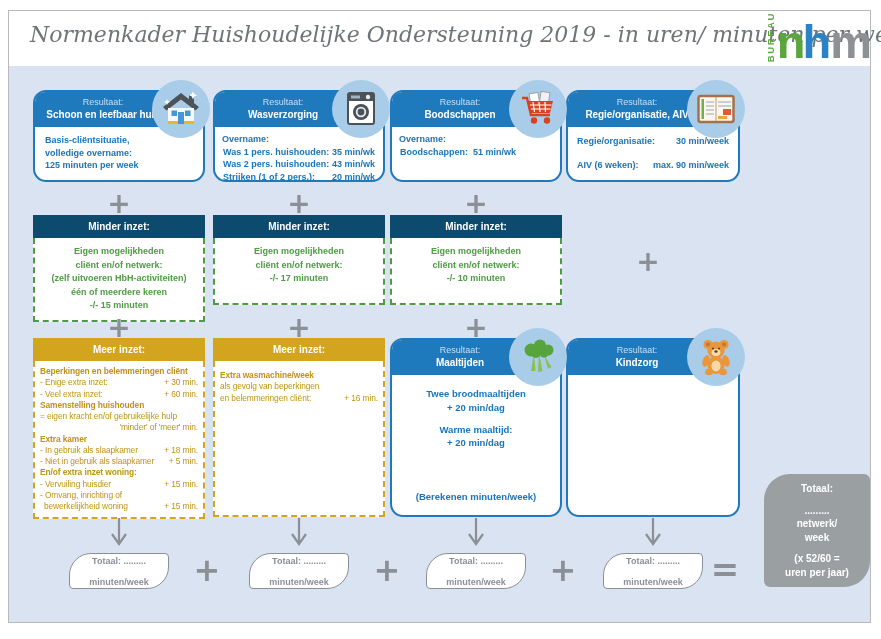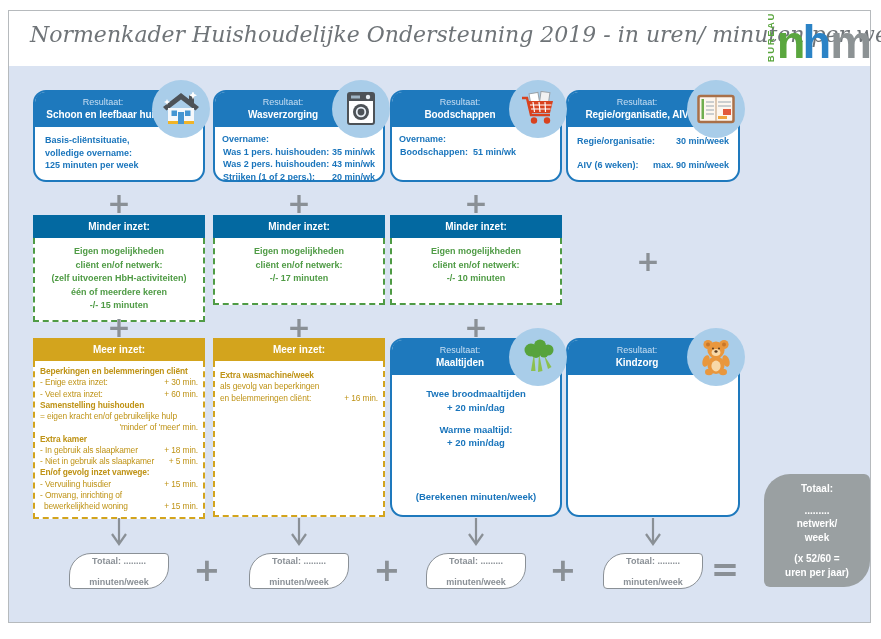--- a/index.html
+++ b/index.html
@@ -33,21 +33,21 @@
   .rbody{color:#1a75bc;font-size:9px;font-weight:600;line-height:1.4;}
   .padL{padding:7px 8px 0 10px;text-align:left;}
   .lrow{display:flex;justify-content:space-between;padding:0 1px;white-space:nowrap;align-items:flex-end;}
   .lrow-inline{display:flex;gap:5px;padding:0 1px;white-space:nowrap;}
   .bold{font-weight:bold;}
 
   
   .sbox{position:absolute;display:flex;flex-direction:column;box-sizing:border-box;}
   .shead{font-size:10px;font-weight:bold;color:#fff;text-align:center;padding:6px 4px;flex:none;}
   .sbody{background:#fff;border:2px dashed;border-top:none;box-sizing:border-box;flex:1;}
-  .green .shead{background:#0369a1;}
+  .green .shead{background:#0c4a6e;}
   .green .sbody{border-color:#4f9b45;color:#4f9b45;text-align:center;font-weight:600;font-size:9px;line-height:1.5;padding:7px 3px;}
   .gold .shead{background:#d3a41d;}
   .gold .sbody{border-color:#d3a41d;color:#bf9316;font-size:8.4px;line-height:1.34;padding:5px 5px;letter-spacing:-0.1px;}
   .grow{display:flex;justify-content:space-between;white-space:nowrap;}
   .ghead{font-weight:bold;white-space:nowrap;}
   .ind{padding-left:4px;}
 
   
   .plus{position:absolute;color:#8a9096;font-weight:bold;font-family:"DejaVu Sans",sans-serif;
     transform:translate(-50%,-50%);line-height:1;}
@@ -262,21 +262,21 @@
     </div>
     <div class="ghead">Extra kamer</div>
     <div class="grow">
       <span>- In gebruik als slaapkamer</span>
       <span>+ 18 min.</span>
     </div>
     <div class="grow">
       <span>- Niet in gebruik als slaapkamer</span>
       <span>+ 5 min.</span>
     </div>
-    <div class="ghead">En/of gevolg inzet vanwege:</div>
+    <div class="ghead">En/of extra inzet woning:</div>
     <div class="grow">
       <span>- Vervuiling huisdier</span>
       <span>+ 15 min.</span>
     </div>
     <div class="grow">
       <span>- Omvang, inrichting of</span>
       <span></span>
     </div>
     <div class="grow">
       <span class="ind">bewerkelijkheid woning</span>

